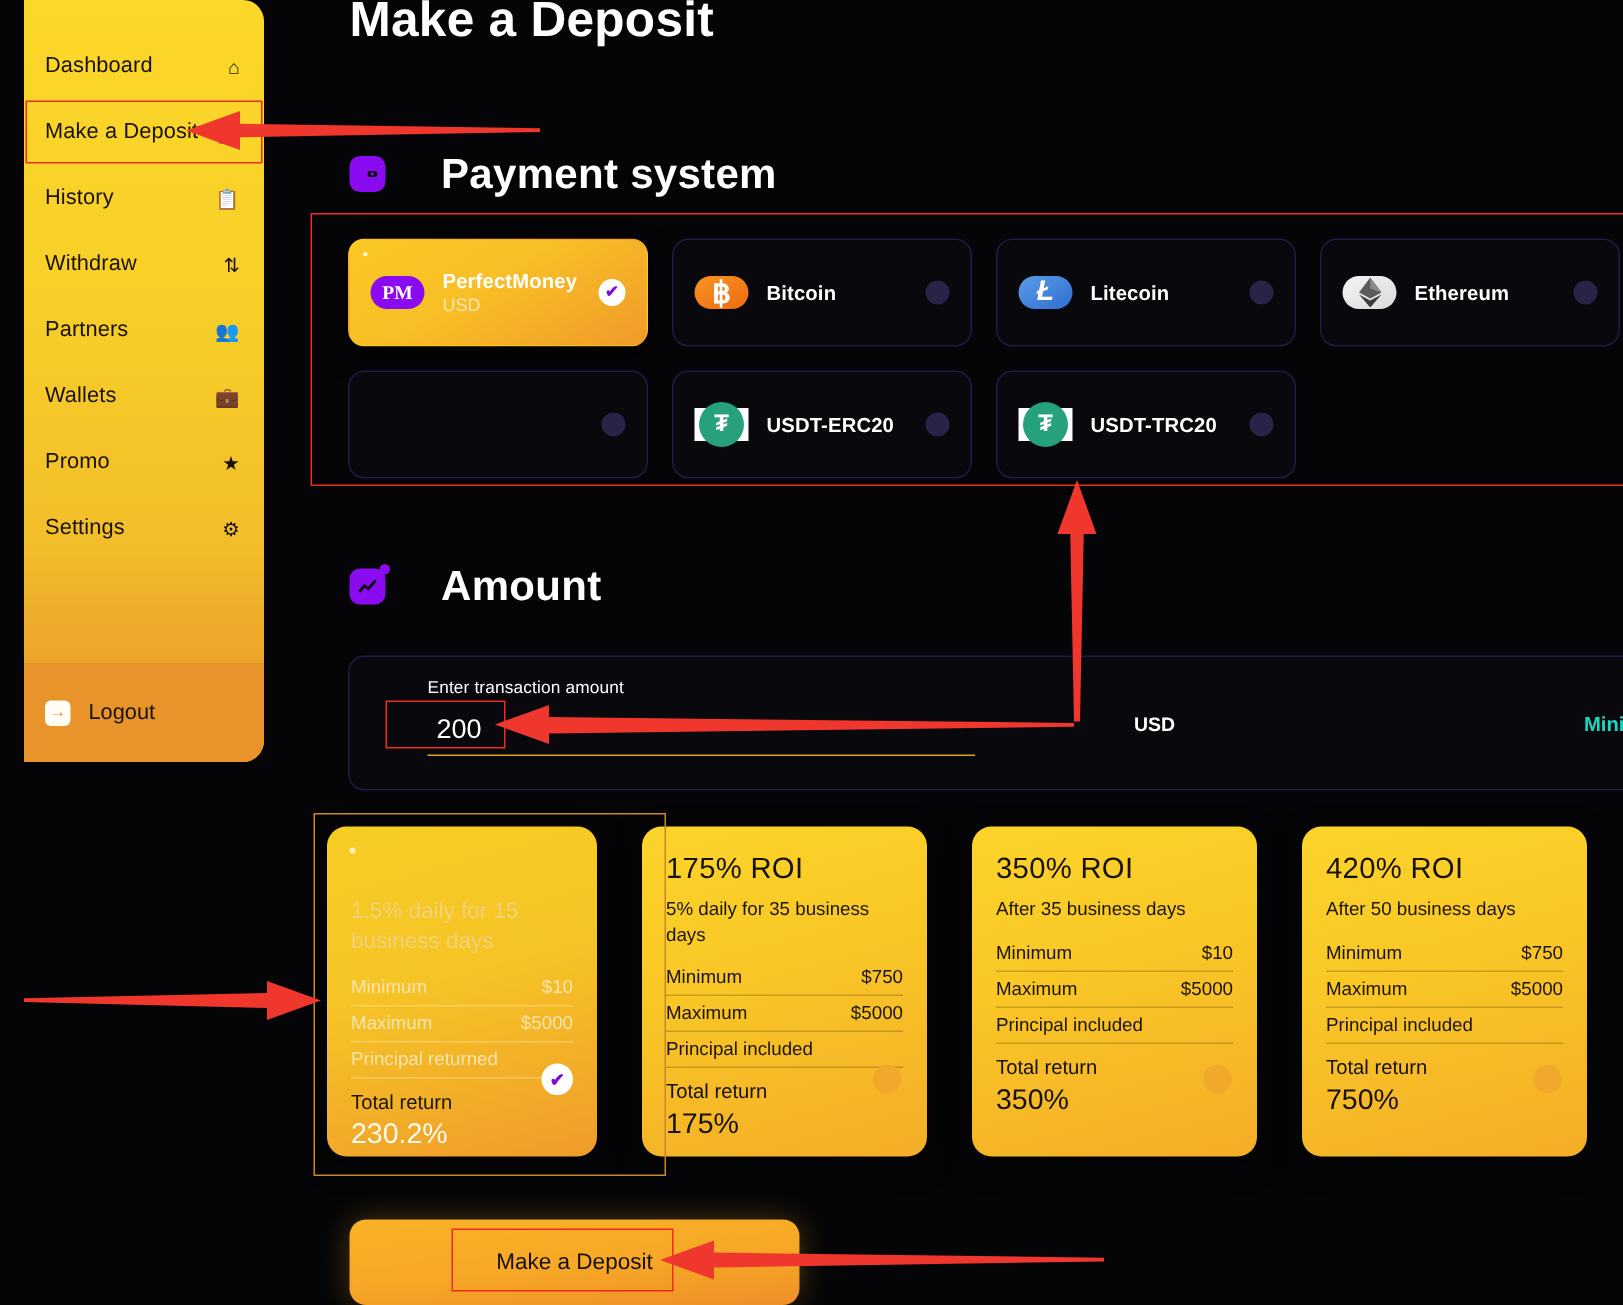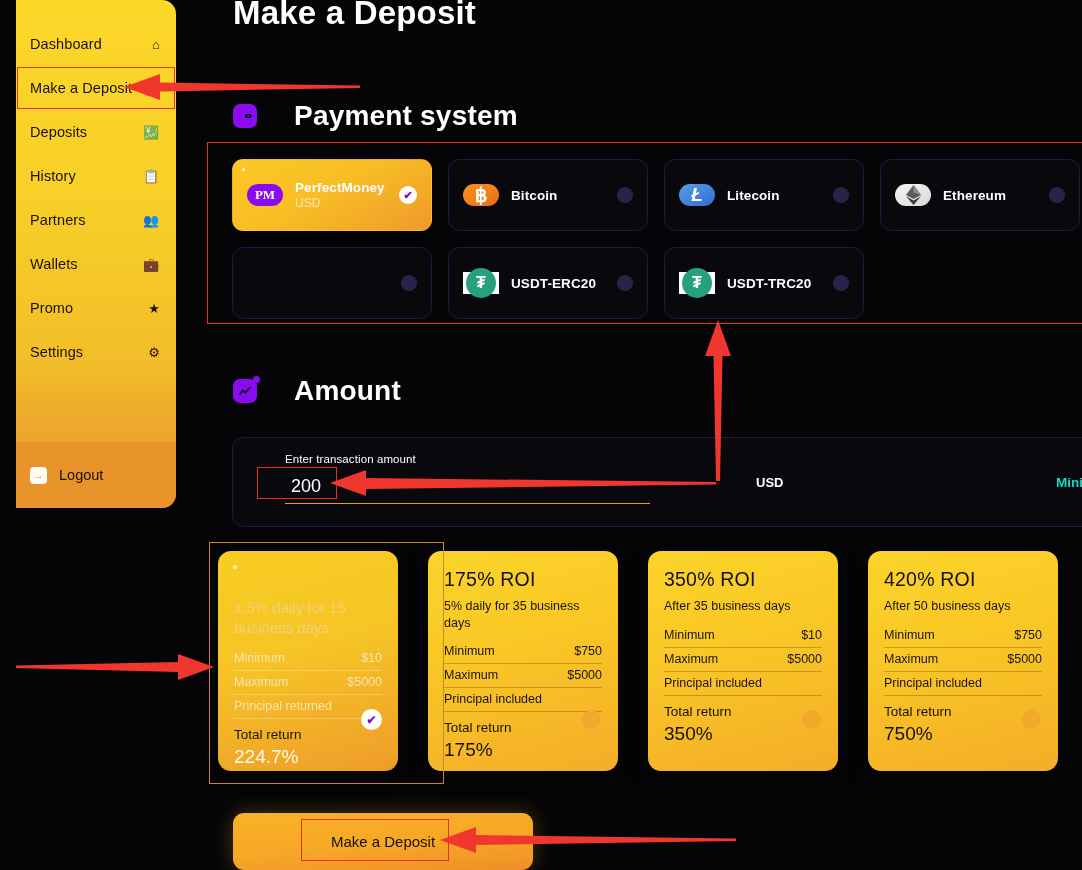--- a/index.html
+++ b/index.html
@@ -224,26 +224,26 @@
     <div class="nav-list">
         <div class="nav-item">
           <span class="nav-label">Dashboard</span>
           <span class="nav-ico">⌂</span>
         </div>
         <div class="nav-item is-active">
           <span class="nav-label">Make a Deposit</span>
           <span class="nav-ico">👛</span>
         </div>
         <div class="nav-item">
-          <span class="nav-label">Deposits</span>
-          <span class="nav-ico">💹</span>
-        </div>
-        <div class="nav-item">
           <span class="nav-label">History</span>
           <span class="nav-ico">📋</span>
+        </div>
+        <div class="nav-item">
+          <span class="nav-label">Withdraw</span>
+          <span class="nav-ico">⇅</span>
         </div>
         <div class="nav-item">
           <span class="nav-label">Partners</span>
           <span class="nav-ico">👥</span>
         </div>
         <div class="nav-item">
           <span class="nav-label">Wallets</span>
           <span class="nav-ico">💼</span>
         </div>
         <div class="nav-item">
@@ -374,21 +374,21 @@
             <div class="plan-row">
               <span>Maximum</span>
               <span>$5000</span>
             </div>
             <div class="plan-row">
               <span>Principal returned</span>
               <span></span>
             </div>
           </div>
           <div class="plan-total-label">Total return</div>
-          <div class="plan-total-value">224.7%</div>
+          <div class="plan-total-value">230.2%</div>
           <div class="plan-check">✔</div>
         </div>
         <div class="plan-card">
           <div class="plan-title">175% ROI</div>
           <div class="plan-sub">5% daily for 35 business days</div>
           <div class="plan-rows">
             <div class="plan-row">
               <span>Minimum</span>
               <span>$750</span>
             </div>

